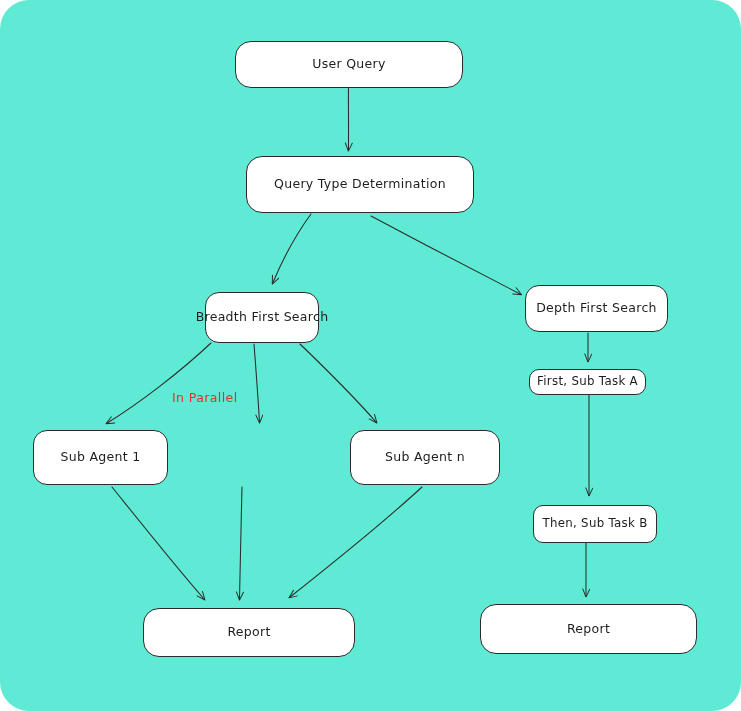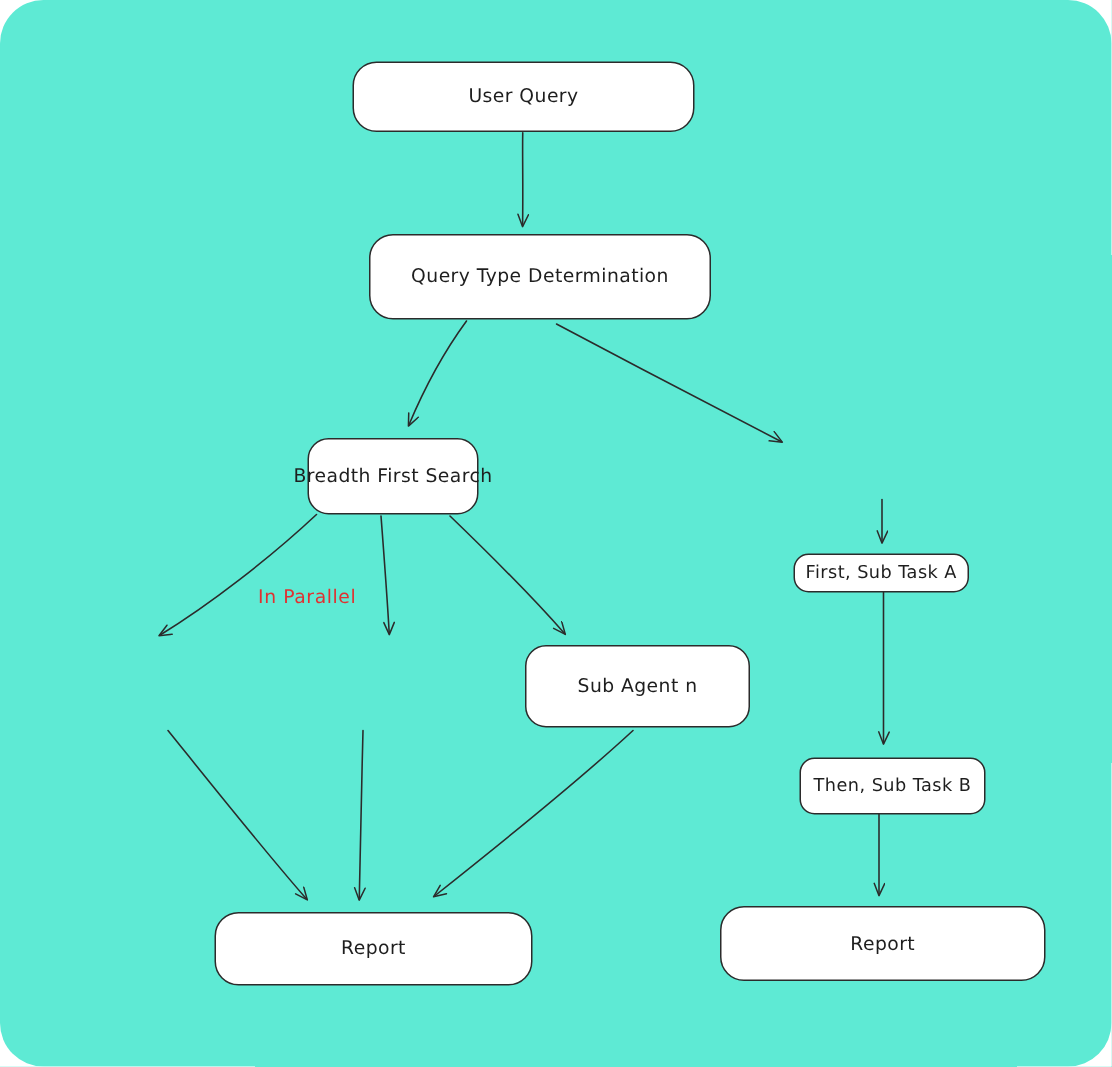--- a/index.html
+++ b/index.html
@@ -88,21 +88,27 @@
   </div>
 
   <div class="node r-lg fs-13" style="left:246px; top:156px; width:228px; height:57px;">
     <span class="node-label">Query Type Determination</span>
   </div>
 
   <div class="node r-md fs-13" style="left:205px; top:292px; width:114px; height:51px;">
     <span class="node-label">Breadth First Search</span>
   </div>
 
+  <div class="node r-md fs-13" style="left:525px; top:285px; width:143px; height:47px;">
+    <span class="node-label">Depth First Search</span>
+  </div>
 
+  <div class="node r-md fs-13" style="left:33px; top:430px; width:135px; height:55px;">
+    <span class="node-label">Sub Agent 1</span>
+  </div>
 
 
   <div class="node r-md fs-13" style="left:350px; top:430px; width:150px; height:55px;">
     <span class="node-label">Sub Agent n</span>
   </div>
 
   <div class="node r-sm fs-12" style="left:529px; top:369px; width:117px; height:26px;">
     <span class="node-label">First, Sub Task A</span>
   </div>
 

